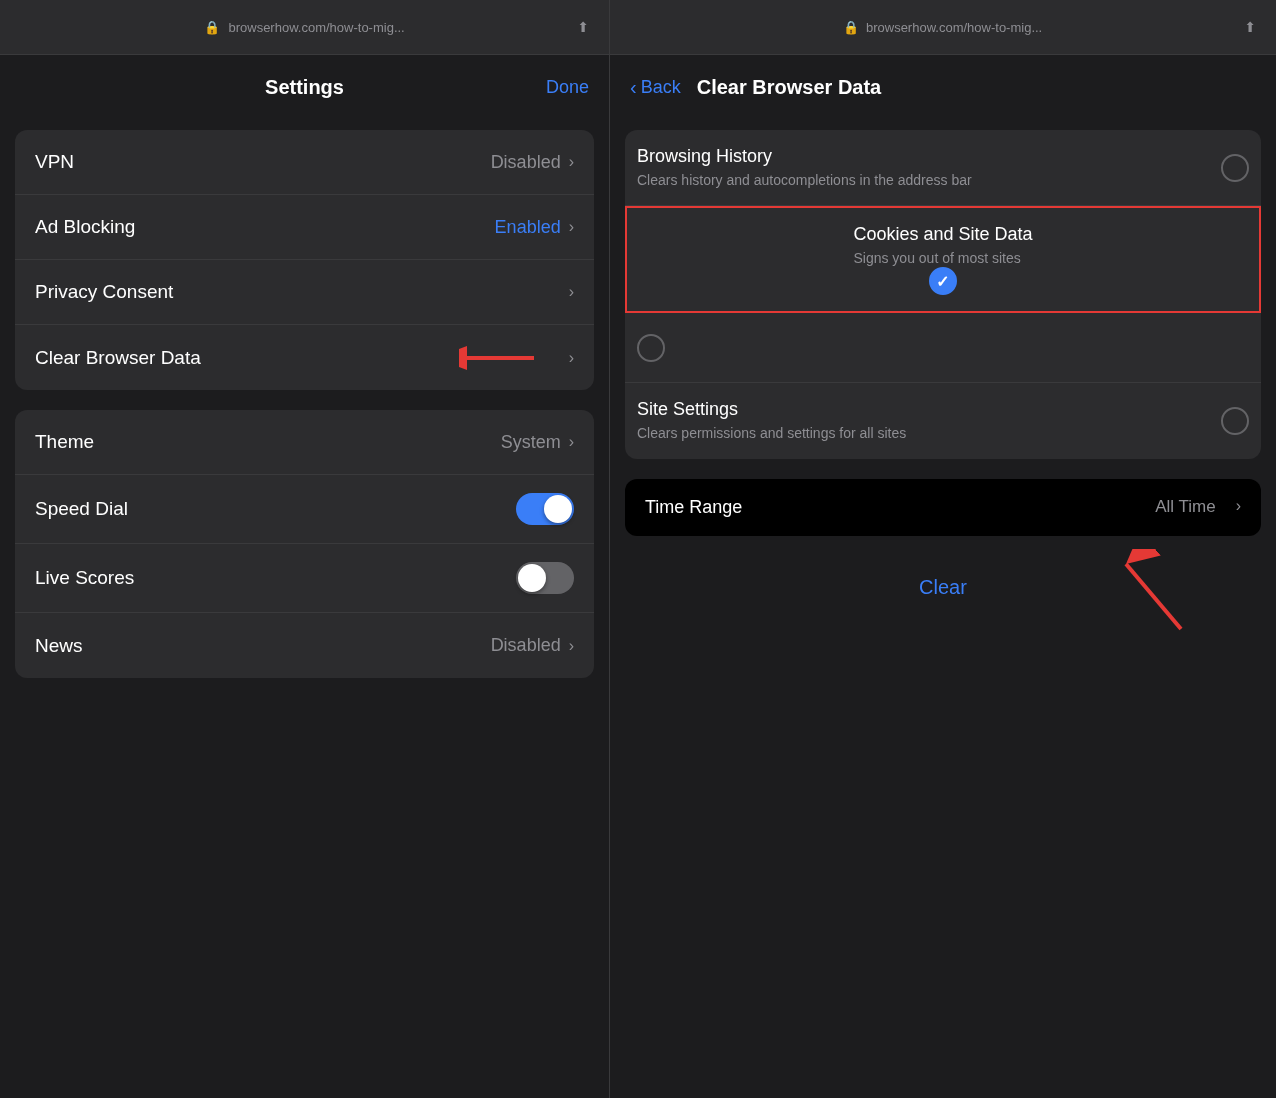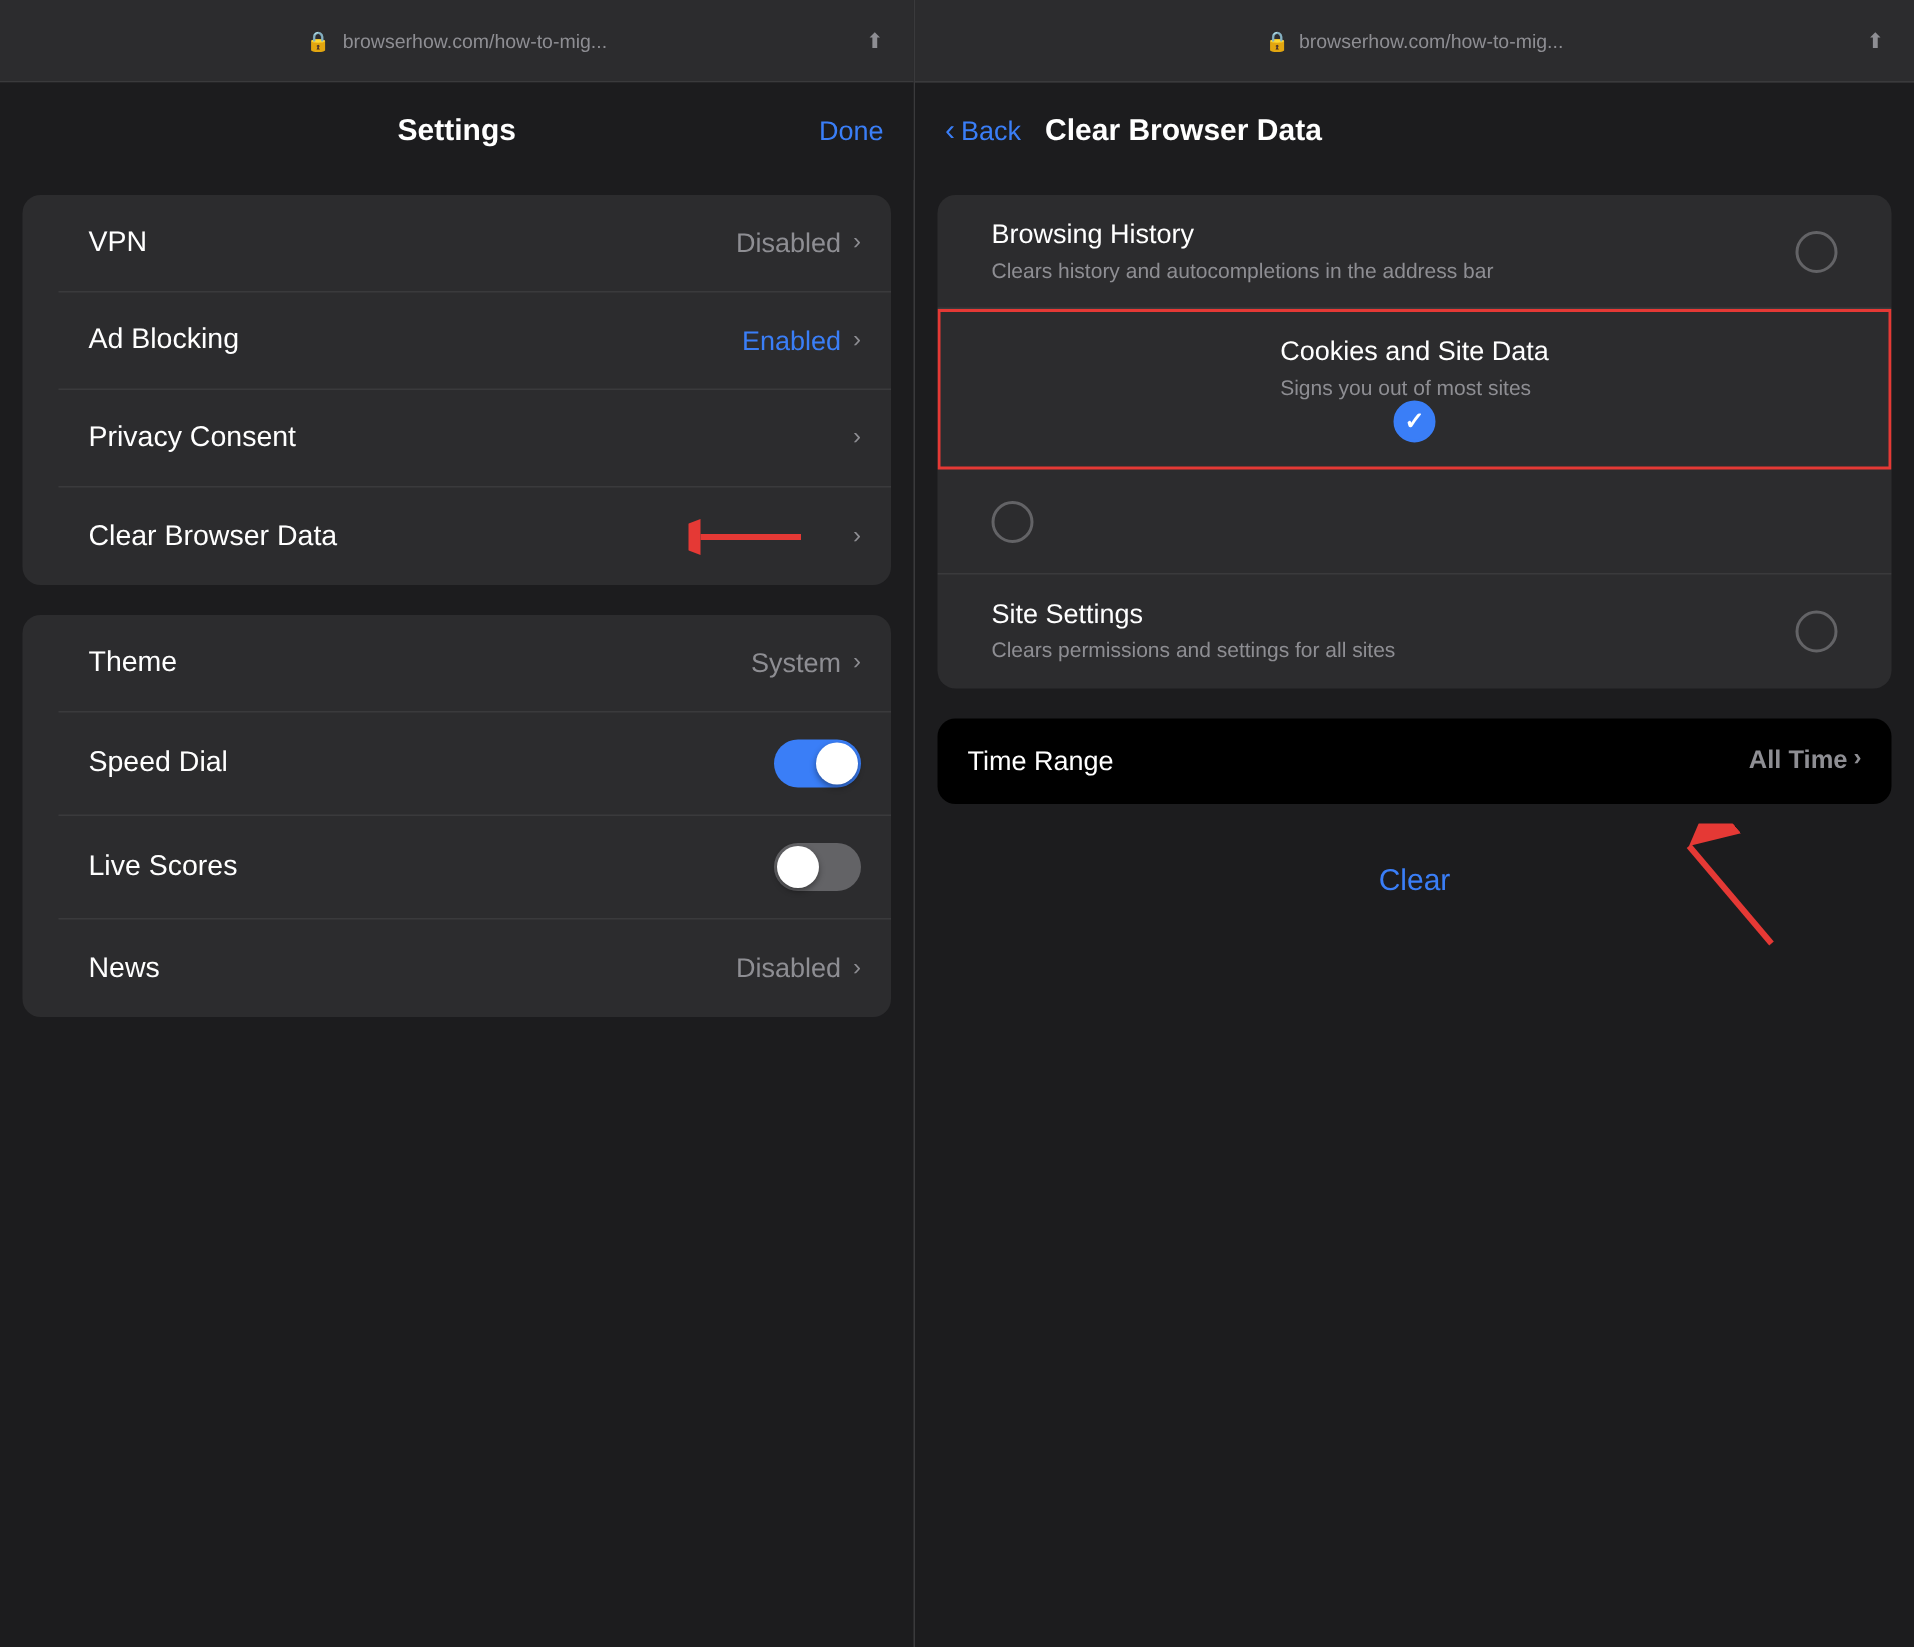--- a/index.html
+++ b/index.html
@@ -96,21 +96,20 @@
       overflow: hidden;
     }
 
     .settings-item {
       display: flex;
       align-items: center;
       justify-content: space-between;
       padding: 18px 20px;
       border-bottom: 1px solid #3a3a3c;
       min-height: 65px;
-      margin-left: 24px;
     }
 
     .settings-item:last-child {
       border-bottom: none;
     }
 
     .settings-item-label {
       color: #ffffff;
       font-size: 19px;
       font-weight: 400;
@@ -252,21 +251,21 @@
     .right-group {
       background: #2c2c2e;
       border-radius: 12px;
       overflow: hidden;
     }
 
     .right-item {
       display: flex;
       align-items: center;
       justify-content: space-between;
-      padding: 16px 36px;
+      padding: 16px 12px;
       border-bottom: 1px solid #3a3a3c;
       min-height: 70px;
     }
 
     .right-item:last-child {
       border-bottom: none;
     }
 
     .right-item-content {
       flex: 1;
@@ -321,24 +320,23 @@
 
     .time-range-label {
       color: #ffffff;
       font-size: 18px;
       font-weight: 500;
     }
 
     .time-range-value {
       display: flex;
       align-items: flex-start;
-      gap: 4px;
+      gap: 20px;
       color: #8e8e93;
       font-size: 17px;
-      font-weight: bold;
     }
 
     .clear-button {
       color: #3a7ef7;
       font-size: 20px;
       font-weight: 500;
       cursor: pointer;
     }
 
     

